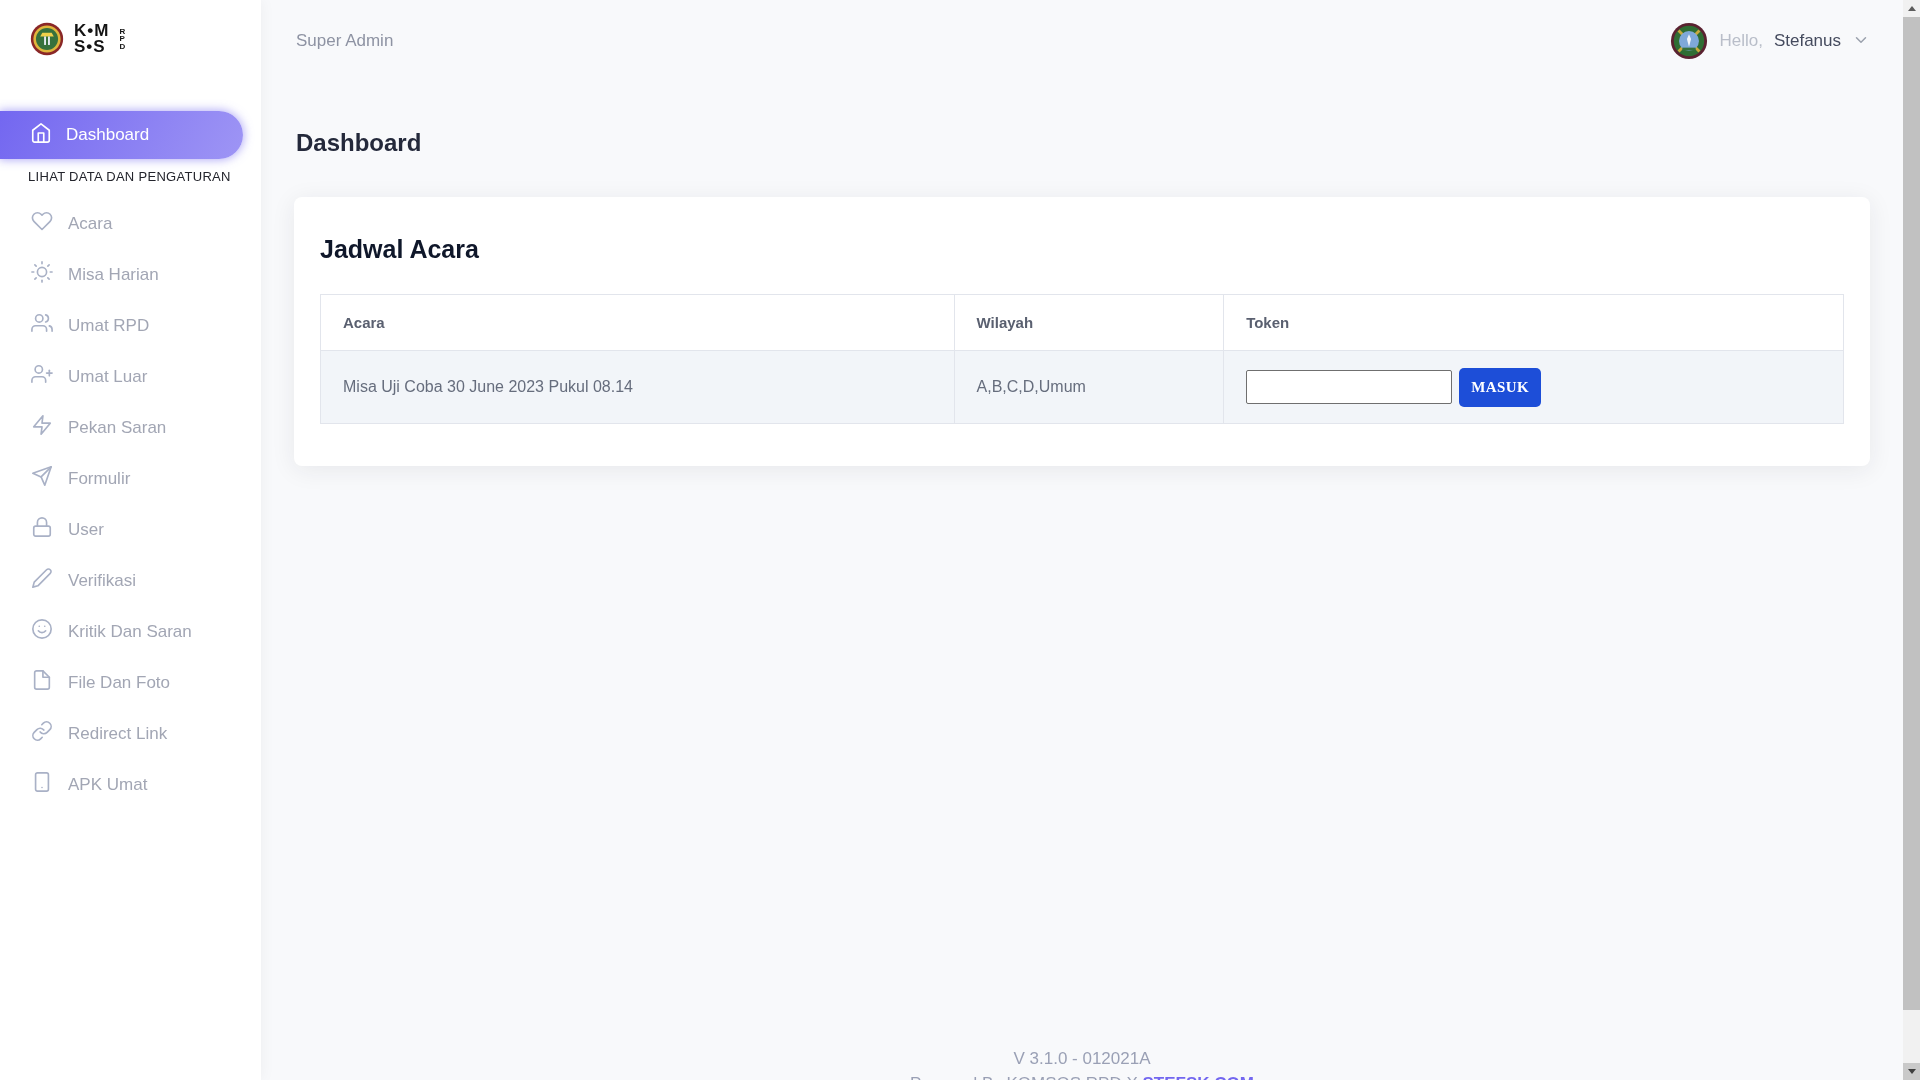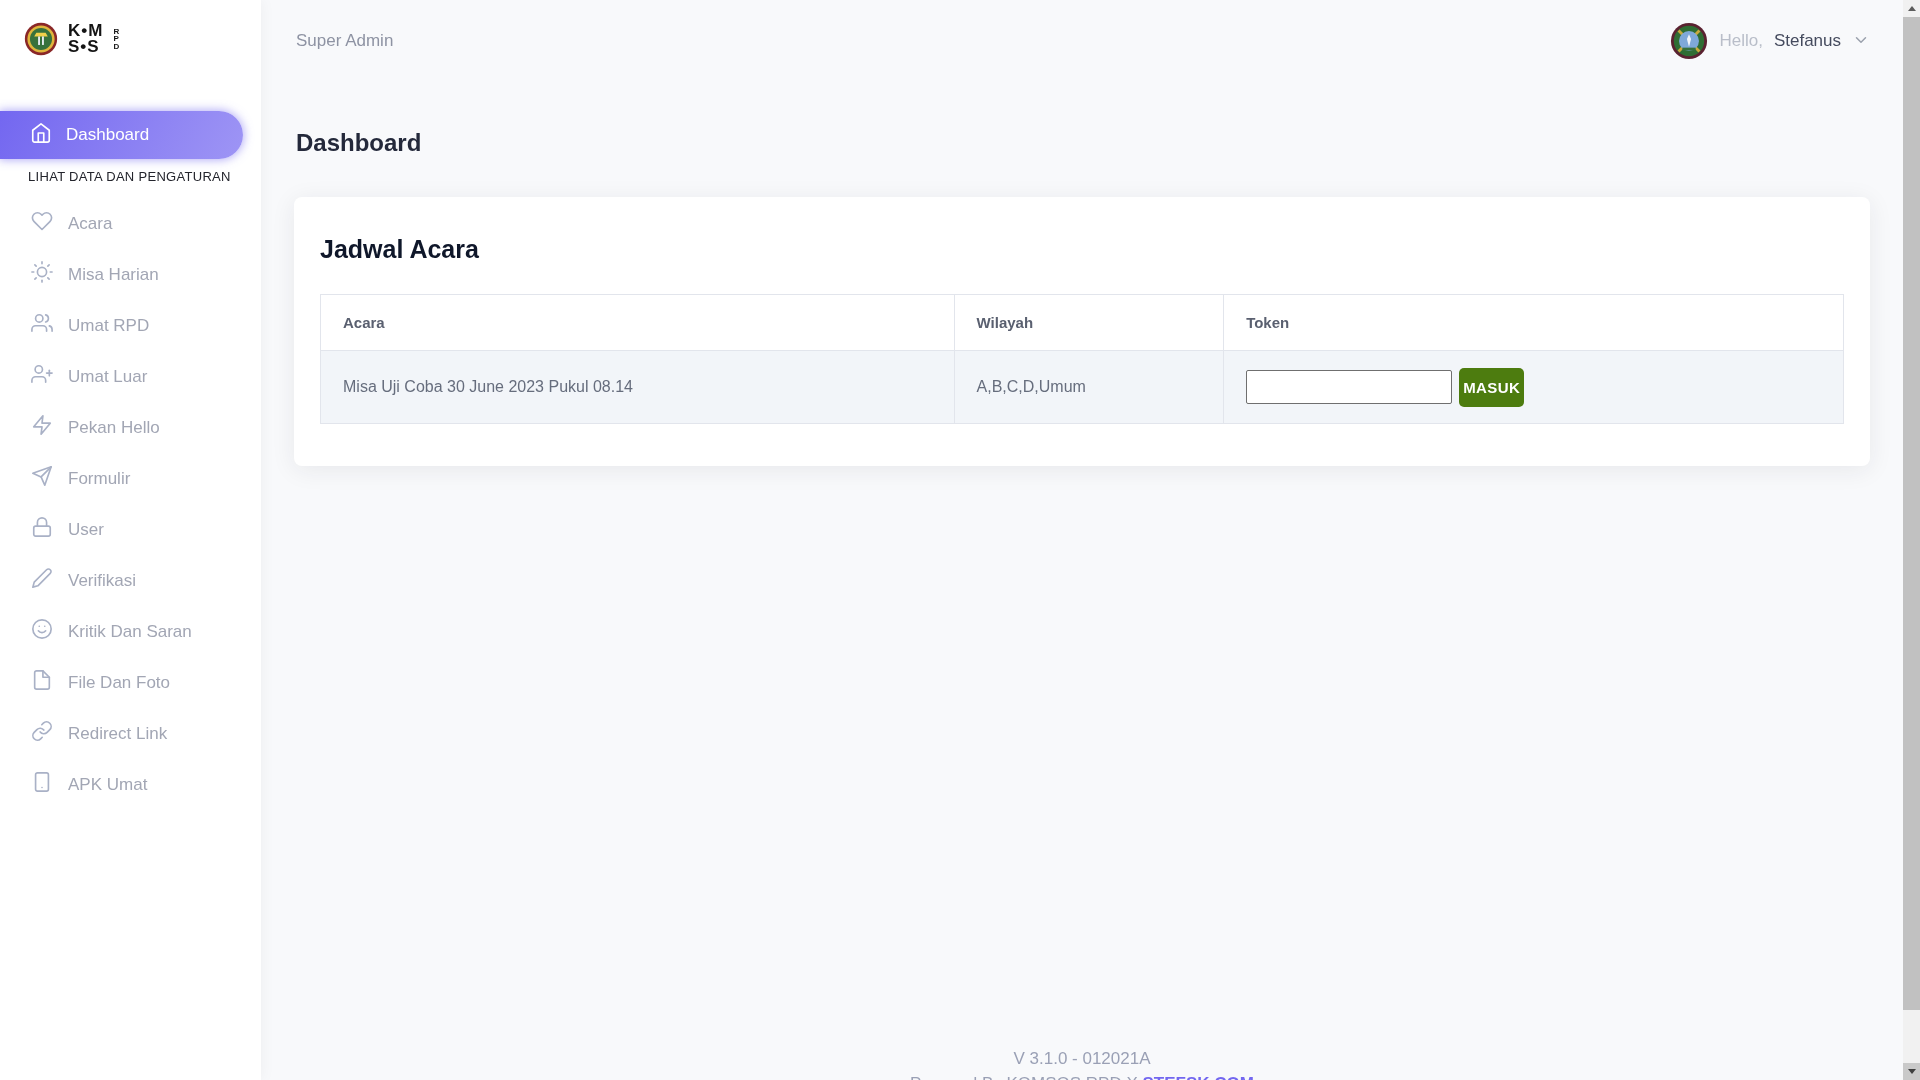--- a/index.html
+++ b/index.html
@@ -3,21 +3,21 @@
 <meta charset="utf-8">
 <style>
   * { margin:0; padding:0; box-sizing:border-box; }
   html,body { width:1920px; height:1080px; overflow:hidden; }
   body { font-family:"Liberation Sans", sans-serif; background:#f8f9fb; }
 
   .app { display:flex; width:1920px; height:1080px; }
 
   
   .sidebar { width:261px; height:100%; background:#ffffff; box-shadow:0 0 15px rgba(0,0,0,.05); flex-shrink:0; position:relative; z-index:2; }
-  .logo-row { display:flex; align-items:center; gap:10px; padding:22px 0 0 24px; }
+  .logo-row { display:flex; align-items:center; gap:10px; padding:22px 0 0 30px; }
   .logo-text { font-weight:900; color:#141414; font-size:17px; line-height:.95; letter-spacing:1px; }
   .logo-sub { font-size:8px; font-weight:700; color:#141414; line-height:.95; letter-spacing:0; }
   .nav-active { margin:55px 18px 0 0; height:48px; display:flex; align-items:center; gap:14px; padding-left:30px;
                 border-radius:0 26px 26px 0; background:linear-gradient(118deg,#7367f0,#9e95f5);
                 box-shadow:0 0 10px 1px rgba(115,103,240,.55); color:#fff; font-size:17px; cursor:pointer; }
   .nav-active svg { stroke:#fff; }
   .section-label { margin:10px 0 0 28px; font-size:13px; font-weight:400; color:#23242c; letter-spacing:.3px; }
   .nav-list { margin-top:14px; }
   .nav-item { height:51px; display:flex; align-items:center; gap:15px; padding-left:31px; color:#a2a6b4; font-size:17px; cursor:pointer; }
   .nav-item svg { stroke:#a9b1c6; flex-shrink:0; }
@@ -36,21 +36,21 @@
 
   .card { margin-top:40px; background:#fff; border-radius:8px; box-shadow:0 4px 24px rgba(34,41,47,.08); padding:26px 26px 42px; }
   .card-title { margin-top:12px; font-size:25px; font-weight:700; color:#0f172a; }
 
   table.jadwal { width:100%; border-collapse:collapse; margin-top:30px; }
   .jadwal th, .jadwal td { border:1px solid #e2e5ec; text-align:left; }
   .jadwal th { padding:19px 22px; font-size:15px; font-weight:700; color:#5a6070; background:#fff; }
   .jadwal td { padding:0 22px; height:73px; font-size:16px; color:#666d7d; background:#f2f5f9; }
   .token-cell-inner { display:flex; align-items:center; gap:7px; }
   .token-input { width:206px; height:34px; border:1px solid #6f6f6f; border-radius:2px; background:#fff; padding:0 8px; font-size:15px; color:#333; outline:none; }
-  .masuk-btn { height:39px; padding:0 4px; background:#4d7c0f; color:#fff; border:none; border-radius:5px; font-family:Liberation Sans, sans-serif; font-weight:700; font-size:15px; letter-spacing:.4px; cursor:pointer; }
+  .masuk-btn { height:39px; padding:0 12px; background:#1d4ed8; color:#fff; border:none; border-radius:5px; font-family:Liberation Serif, serif; font-weight:700; font-size:15px; letter-spacing:.4px; cursor:pointer; }
 
   .footer { margin-top:auto; text-align:center; color:#9aa0b5; font-size:17px; transform:translateY(14px); }
   .footer .line2 { margin-top:5px; }
   .footer a { color:#7367f0; text-decoration:none; font-weight:700; }
 
   
   .scrollbar { position:fixed; top:0; right:0; width:17px; height:1080px; background:#f1f1f1; z-index:5; }
   .sb-up { position:absolute; top:0; left:0; width:17px; height:17px; display:flex; align-items:center; justify-content:center; }
   .sb-up .tri { width:0; height:0; border-left:4px solid transparent; border-right:4px solid transparent; border-bottom:5px solid #5c5c5c; }
   .sb-thumb { position:absolute; top:17px; left:0; width:17px; height:993px; background:#c1c1c1; }
@@ -131,21 +131,21 @@
               <circle cx="8.5" cy="7" r="4"></circle>
               <line x1="20" y1="8" x2="20" y2="14"></line>
               <line x1="23" y1="11" x2="17" y2="11"></line>
             </svg></span>
           <span>Umat Luar</span>
         </div>
         <div class="nav-item">
           <span><svg class="fi" viewBox="0 0 24 24">
               <polygon points="13 2 3 14 12 14 11 22 21 10 12 10 13 2"></polygon>
             </svg></span>
-          <span>Pekan Hello</span>
+          <span>Pekan Saran</span>
         </div>
         <div class="nav-item">
           <span><svg class="fi" viewBox="0 0 24 24">
               <line x1="22" y1="2" x2="11" y2="13"></line>
               <polygon points="22 2 15 22 11 13 2 9 22 2"></polygon>
             </svg></span>
           <span>Formulir</span>
         </div>
         <div class="nav-item">
           <span><svg class="fi" viewBox="0 0 24 24">

